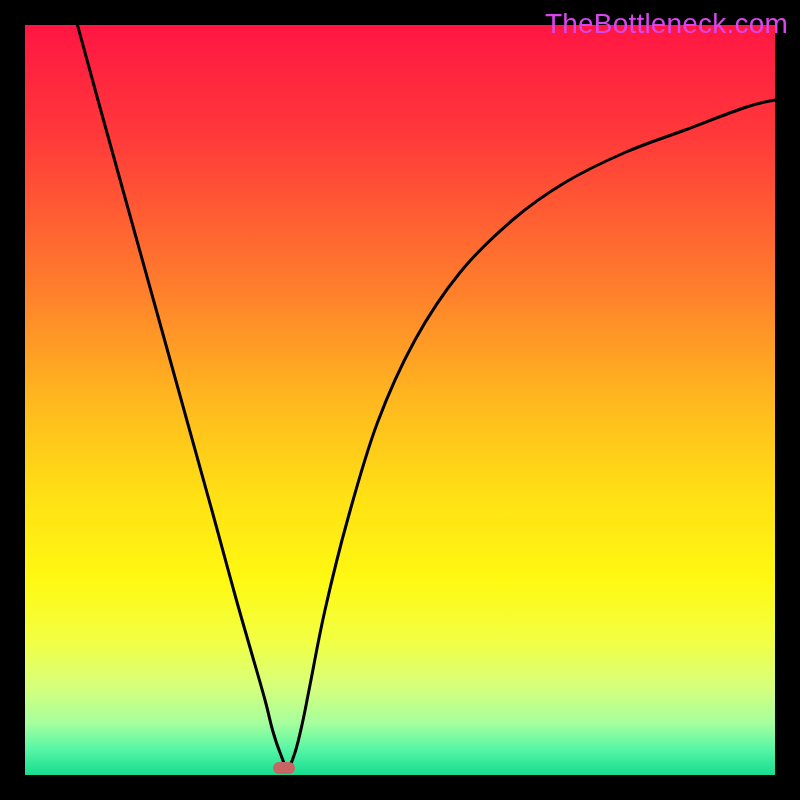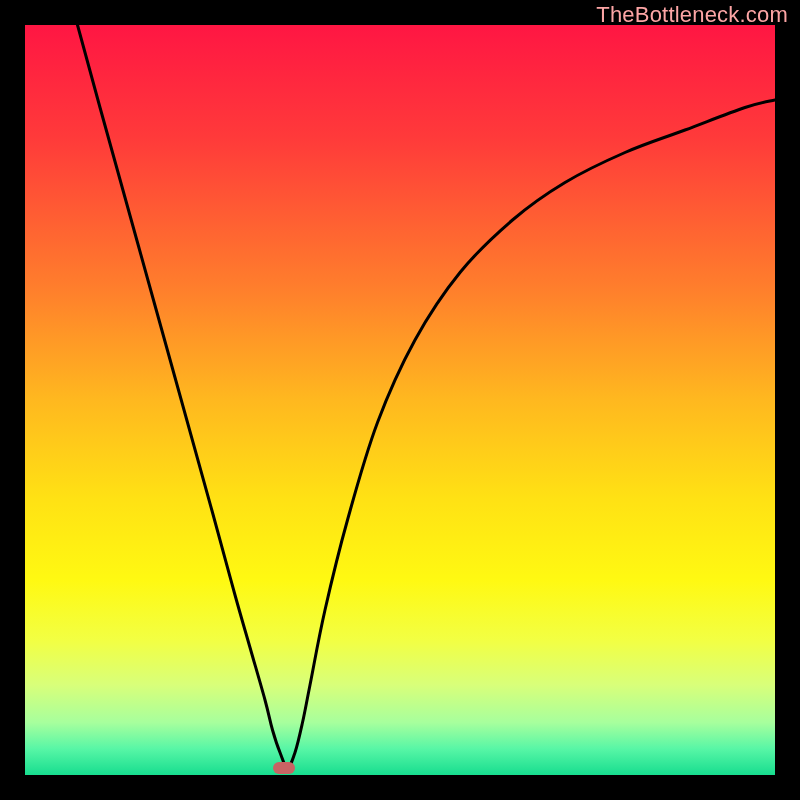--- a/index.html
+++ b/index.html
@@ -7,24 +7,24 @@
     padding: 0;
     width: 800px;
     height: 800px;
     background: #000;
     position: relative;
     overflow: hidden;
     font-family: Arial, Helvetica, sans-serif;
   }
   .watermark {
     position: absolute;
-    top: 2px;
+    top: 8px;
     right: 12px;
-    color: #fca5a5;
-    font-size: 22px;
+    color: #d946ef;
+    font-size: 28px;
     font-weight: 500;
     z-index: 10;
     letter-spacing: 0.2px;
   }
   .plot {
     position: absolute;
     left: 25px;
     top: 25px;
     width: 750px;
     height: 750px;

